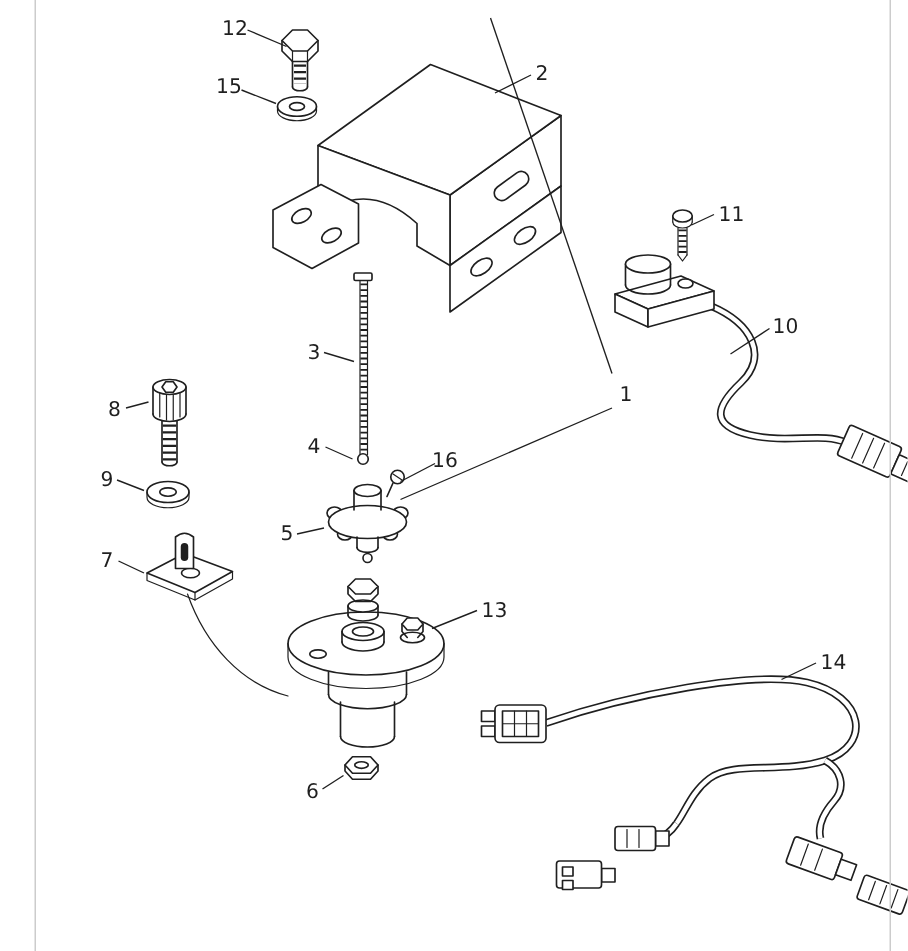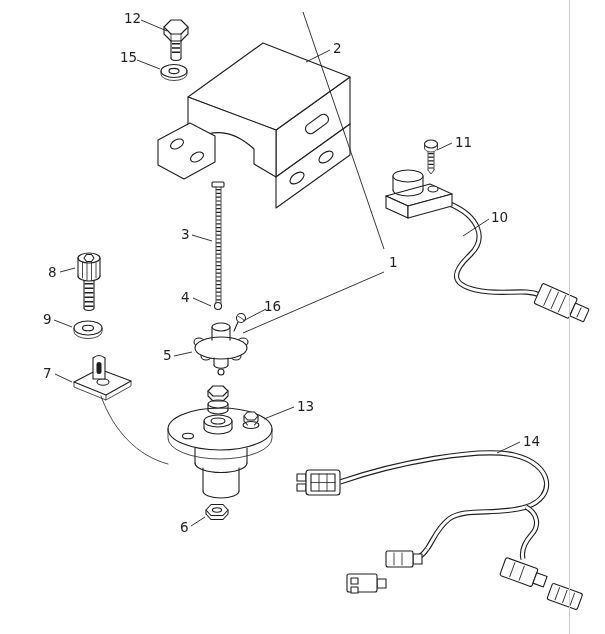--- a/index.html
+++ b/index.html
@@ -1,20 +1,21 @@
 <!DOCTYPE html>
 <html style="--line: #1f1f1f; --bg: #ffffff; --border: #cccccc;"><head>
 <meta charset="utf-8">
 <style>
   html,body{margin:0;padding:0;background:#ffffff;}
   .canvas{
     position:relative;width:569px;height:634px;
     background:var(--bg,#ffffff);
     outline:1px solid var(--border,#cccccc);
     font-family:"DejaVu Sans",sans-serif;
+    margin-left:24px;
   }
   svg{display:block}
   .part{fill:#ffffff;stroke:var(--line,#1f1f1f);stroke-width:1.1;stroke-linejoin:round;}
   .ln{fill:none;stroke:var(--line,#1f1f1f);stroke-width:1.1;stroke-linecap:round;stroke-linejoin:round;}
   .thin{stroke-width:0.8;}
   .fillDark{fill:var(--line,#1f1f1f);stroke:none;}
   .thread{fill:none;stroke:var(--line,#1f1f1f);}
   .cableO{fill:none;stroke:var(--line,#1f1f1f);stroke-width:5.2;}
   .cableI{fill:none;stroke:#ffffff;stroke-width:3;}
   .leader{fill:none;stroke:var(--line,#1f1f1f);stroke-width:0.9;}

